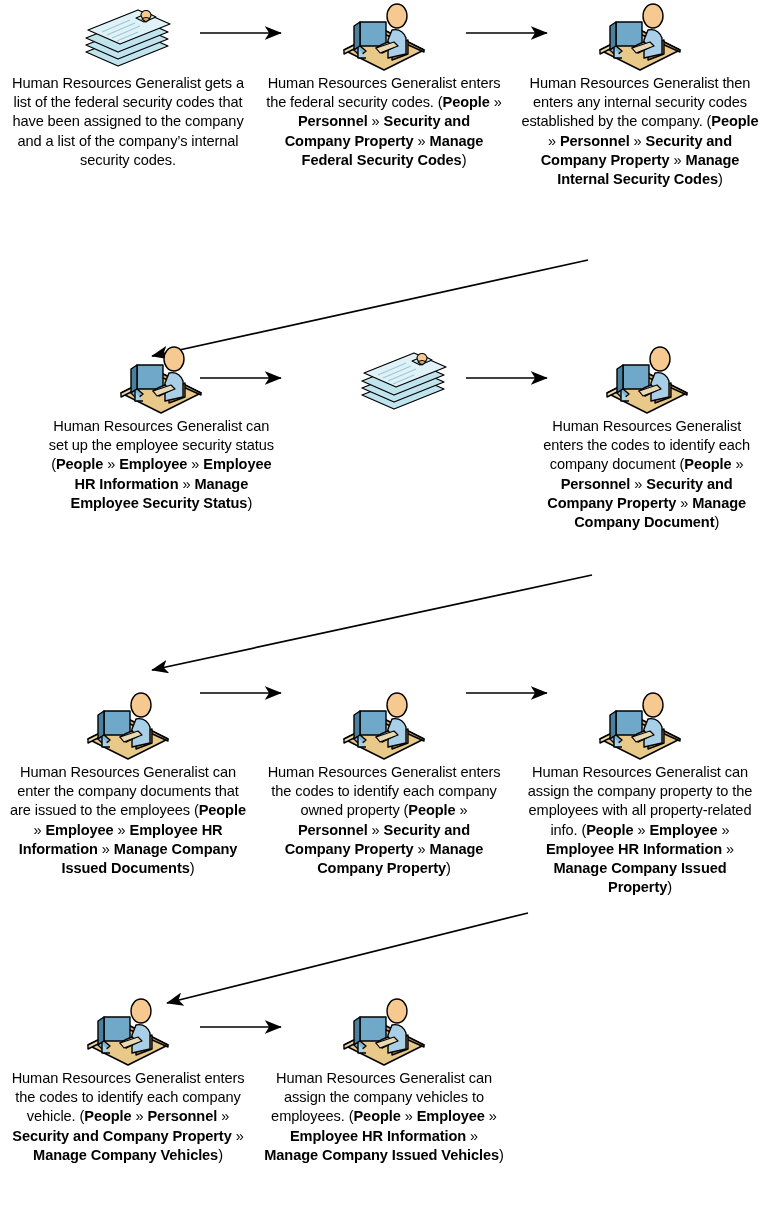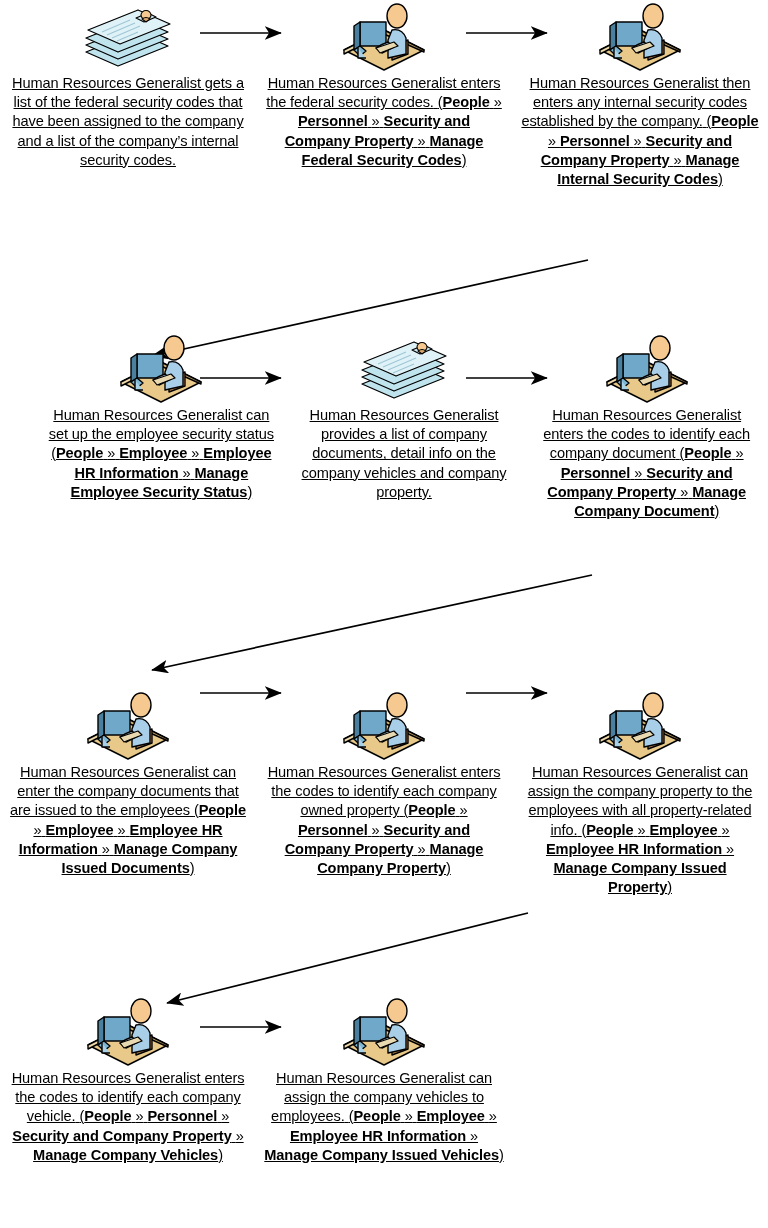--- a/index.html
+++ b/index.html
@@ -24,21 +24,20 @@
     width: 768px; height: 1228px;
     pointer-events: none;
   }
   .row {
     position: absolute;
     left: 0;
     width: 768px;
     display: flex;
     flex-direction: row;
     align-items: flex-start;
-    text-decoration: underline;
   }
   .node {
     width: 256px;
     display: flex;
     flex-direction: column;
     align-items: center;
     text-align: center;
   }
   .node-icon {
     width: 104px;
@@ -163,21 +162,21 @@
     </g>
     <g stroke="#000" stroke-width="1.2" stroke-linejoin="round">
       <polygon points="44,48 62,42 66,46 48,53" fill="#e9d9b0"></polygon>
     </g>
   </svg>
         </div>
       <div class="node-text"><span class="plain">Human Resources Generalist then enters any  internal security codes established by the company.</span> <span class="paren">(</span><span class="path">People</span> <span class="sep">»</span> <span class="path">Personnel</span> <span class="sep">»</span> <span class="path">Security and Company Property</span> <span class="sep">»</span> <span class="path">Manage Internal Security Codes</span><span class="paren">)</span></div>
     </div>
   </div>
 
-  <div class="row" style="top:332px;padding-left:40px;">
+  <div class="row" style="top:343px;padding-left:40px;">
     <div class="node">
       <div class="node-icon">
           <svg width="104" height="72" viewBox="0 0 104 72">
     <g stroke="#000" stroke-width="1.4" stroke-linejoin="round">
       <polygon points="12,50 52,30 92,50 52,70" fill="#e8c98a"></polygon>
       <polygon points="12,50 52,30 52,34 12,54" fill="#f0dcab"></polygon>
       <polygon points="52,30 92,50 92,52 52,34" fill="#d7b574"></polygon>
     </g>
     <g stroke="#000" stroke-width="1.4" stroke-linejoin="round">
       <polygon points="60,46 76,40 76,54 60,60" fill="#c98a54"></polygon>
@@ -213,21 +212,20 @@
       <line x1="36" y1="38" x2="64" y2="26"></line>
       <line x1="41" y1="41" x2="62" y2="32"></line>
     </g>
     <g stroke="#000" stroke-width="1.1" stroke-linejoin="round">
       <polygon points="60,18 72,13 80,17 68,22" fill="#cfe8f2"></polygon>
       <ellipse cx="70" cy="15" rx="5" ry="4.5" fill="#f5c98f"></ellipse>
       <path d="M66,19 q4,-3 8,0 l-4,3 z" fill="#d9a66b"></path>
     </g>
   </svg>
         </div>
-      <div class="node-text"><span class="plain">Human Resources Generalist provides a list of company documents, detail info on the company vehicles and company property.</span></div>
     </div>
     <div class="node">
       <div class="node-icon">
           <svg width="104" height="72" viewBox="0 0 104 72">
     <g stroke="#000" stroke-width="1.4" stroke-linejoin="round">
       <polygon points="12,50 52,30 92,50 52,70" fill="#e8c98a"></polygon>
       <polygon points="12,50 52,30 52,34 12,54" fill="#f0dcab"></polygon>
       <polygon points="52,30 92,50 92,52 52,34" fill="#d7b574"></polygon>
     </g>
     <g stroke="#000" stroke-width="1.4" stroke-linejoin="round">

